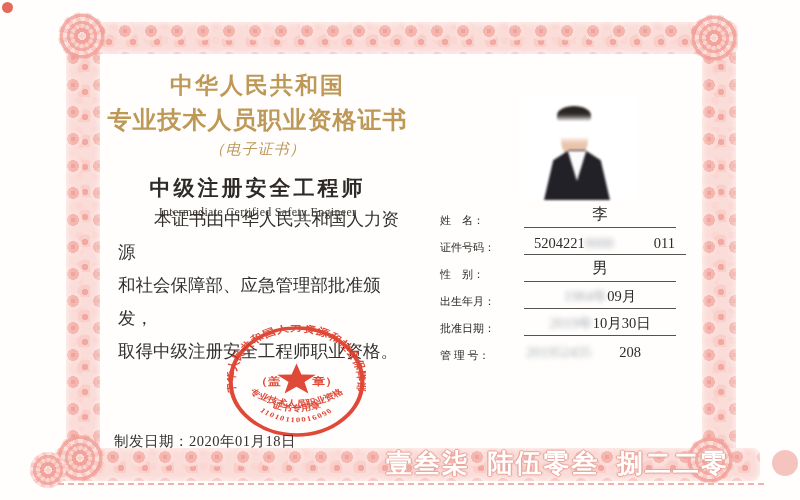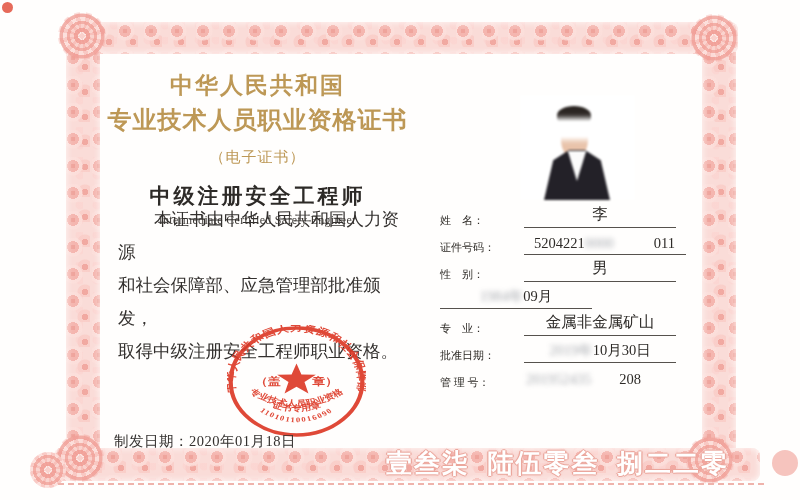--- a/index.html
+++ b/index.html
@@ -23,21 +23,21 @@
     background:
       repeating-conic-gradient(from 10deg, rgba(240,150,142,.30) 0 15deg, rgba(255,255,255,0) 15deg 30deg),
       radial-gradient(circle, rgba(253,234,231,.97) 0 4px, #f2a69e 4px 8px, rgba(250,210,205,.95) 8px 12px, #f3afa7 12px 15px, rgba(252,222,218,.92) 15px 19px, rgba(240,164,156,.85) 19px 22px, rgba(255,255,255,0) 23px);}
   .dashed-line{position:absolute;left:58px;top:483px;width:706px;border-top:2px dashed #efb3ab;}
   .artifact{position:absolute;border-radius:50%;}
 
   
   .title-block{position:absolute;left:95px;top:70px;width:325px;text-align:center;color:#bd9856;}
   .t-country{font-size:23px;font-weight:bold;letter-spacing:2px;}
   .t-title{font-size:24px;font-weight:bold;letter-spacing:1px;margin-top:3px;}
-  .t-sub{font-size:15px;margin-top:12px;letter-spacing:1px;}
+  .t-sub{font-size:15px;margin-top:4px;letter-spacing:1px;font-style:italic;}
   .t-cn{font-size:21px;font-weight:bold;color:#2d2a27;letter-spacing:3px;margin-top:15px;}
   .t-en{font-size:12px;color:#3c3834;margin-top:3px;letter-spacing:.3px;}
 
   
   .body-text{position:absolute;left:118px;top:203px;width:296px;font-size:17.5px;color:#33302e;line-height:33px;}
   .body-text .indent{text-indent:36px;}
 
   
   .fields{position:absolute;left:440px;top:201px;}
   .frow{display:flex;align-items:flex-end;height:27px;}
@@ -116,25 +116,22 @@
     </div>
     <div class="frow">
       <span class="flabel">证件号码：</span>
       <span class="fvalue leftal"><span>5204221</span><span class="redact">0000</span><span class="gap40">011</span></span>
     </div>
     <div class="frow">
       <span class="flabel">性　别：</span>
       <span class="fvalue"><span class="kai">男</span></span>
     </div>
     <div class="frow">
+      <span class="flabel">出生年月：</span>
       <span class="fvalue"><span class="redact">1984年</span><span>09月</span></span>
-    </div>
-    <div class="frow">
-      <span class="flabel">专　业：</span>
-      <span class="fvalue"><span class="kai">金属非金属矿山</span></span>
     </div>
     <div class="frow">
       <span class="flabel">批准日期：</span>
       <span class="fvalue"><span class="redact">2019年</span><span>10月30日</span></span>
     </div>
     <div class="frow">
       <span class="flabel">管 理 号：</span>
       <span class="fvalue noline"><span class="redact">201952435</span><span class="gap28">208</span></span>
     </div>
   </div>

